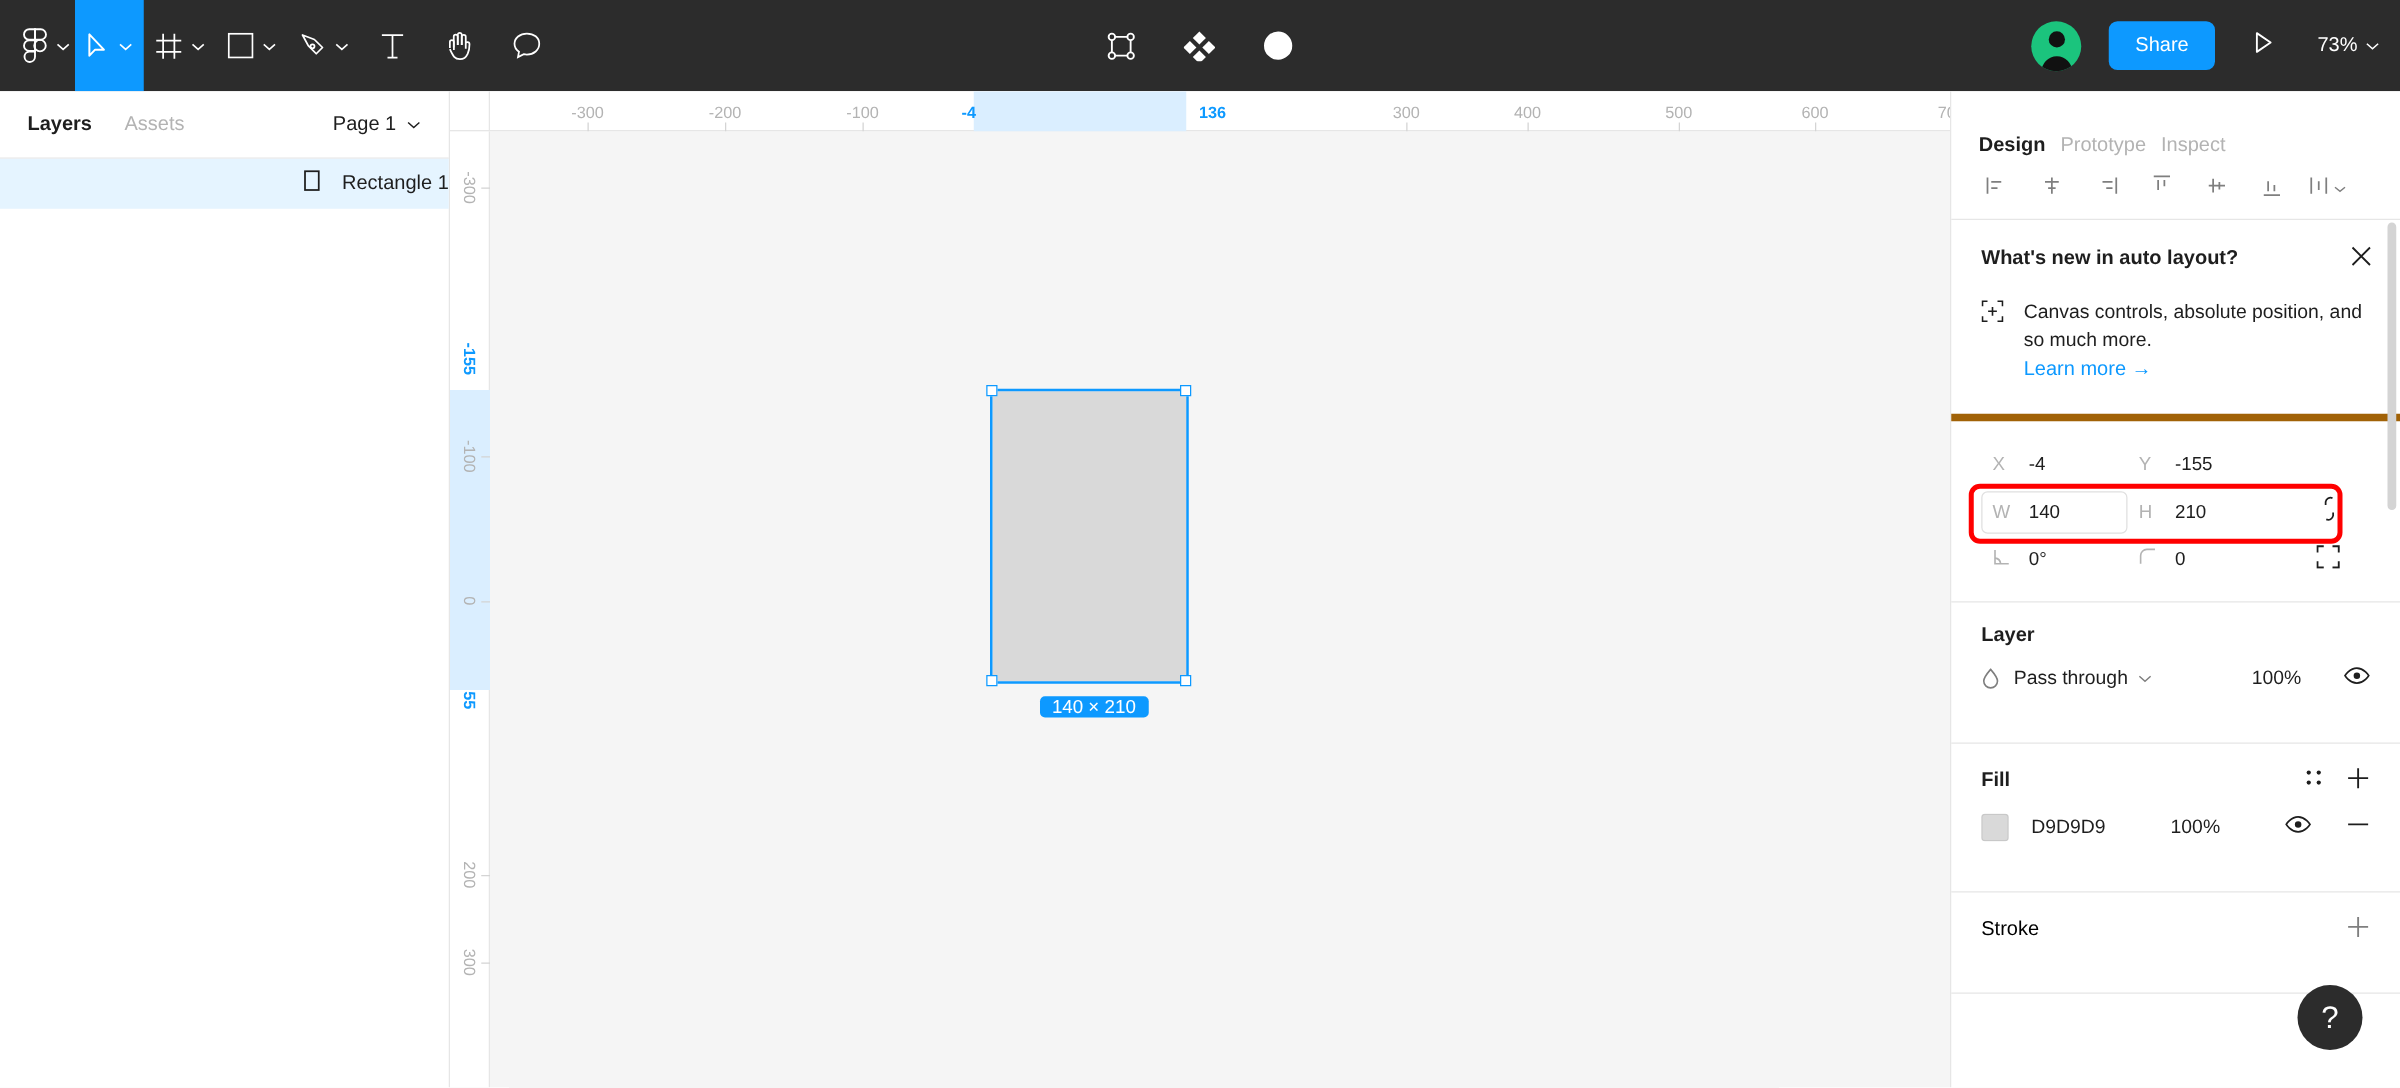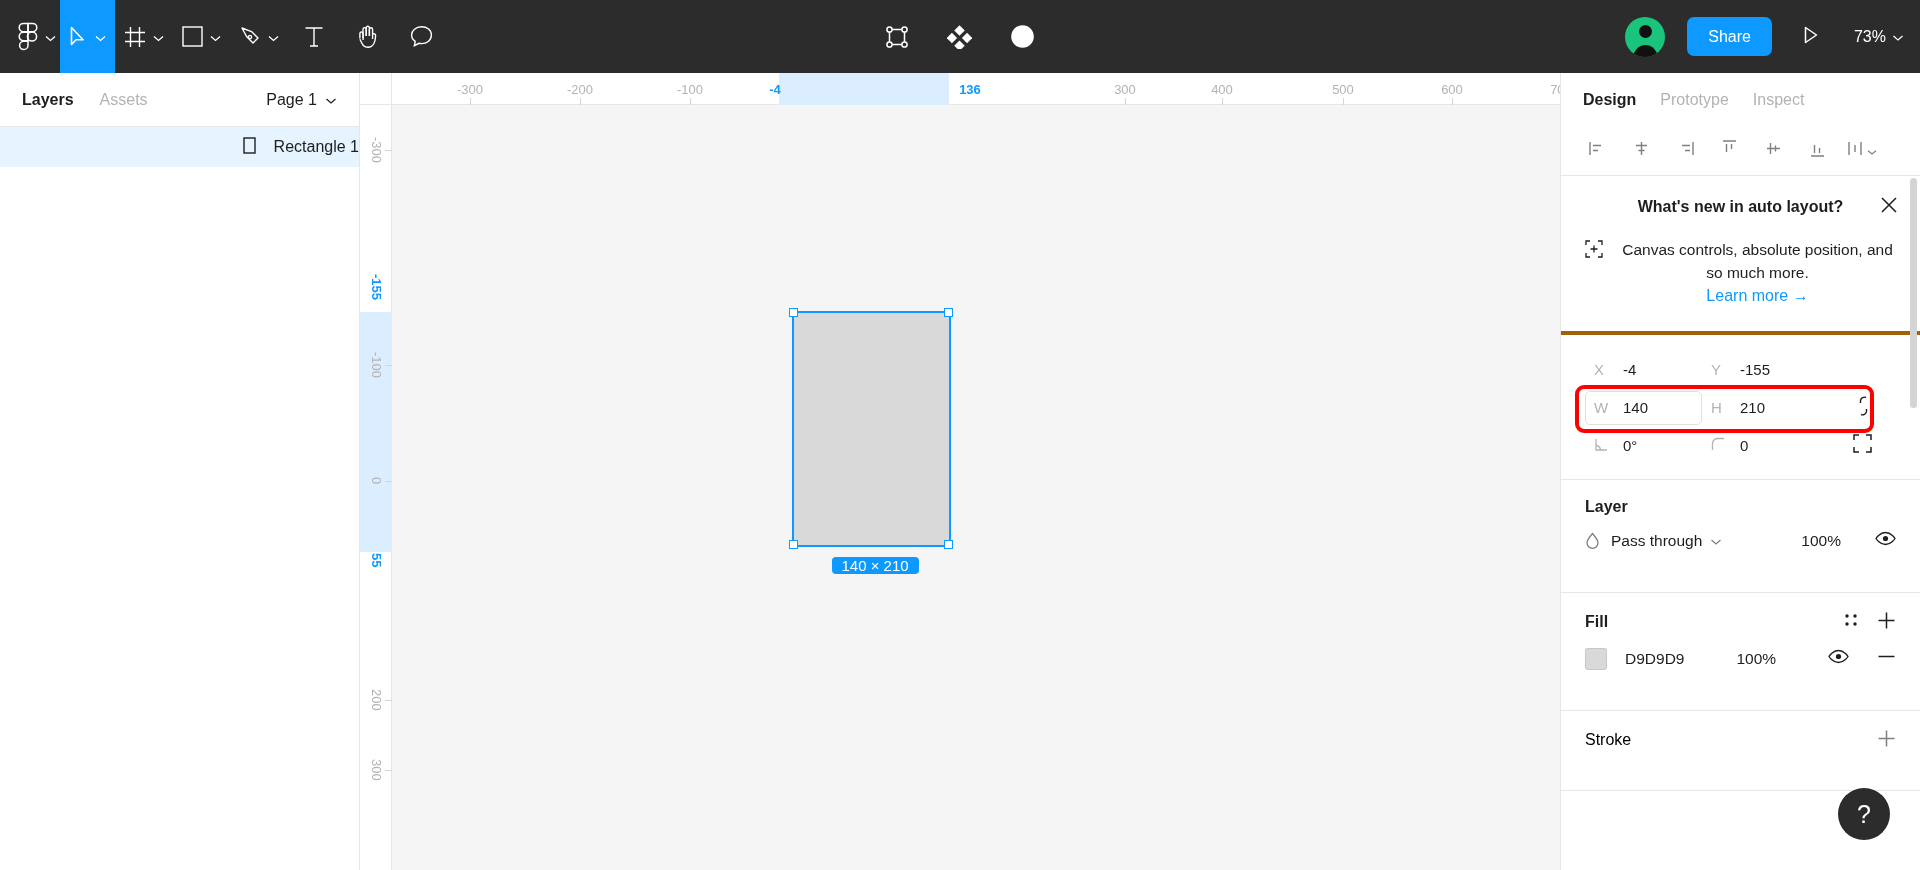--- a/index.html
+++ b/index.html
@@ -159,34 +159,34 @@
     white-space: nowrap;
   }
 
   
   .right-panel {
     position: absolute; top: 73px; right: 0;
     width: 360px; height: 797px;
     background: #fff; border-left: 1px solid #e6e6e6;
   }
   .rp-tabs {
-    height: 53px; display: flex; align-items: center;
-    padding: 0 22px; gap: 24px;
+    height: 53px; display: flex; align-items: flex-end;
+    padding: 0 22px; gap: 12px;
   }
   .rp-tab { font-size: 16px; color: #b3b3b3; cursor: pointer; }
   .rp-tab.active { color: #1e1e1e; font-weight: bold; }
   .align-row {
     height: 50px; display: flex; align-items: center;
     padding: 0 16px; gap: 4px; border-bottom: 1px solid #e6e6e6;
   }
   .align-btn {
     width: 40px; height: 36px; display: flex;
     align-items: center; justify-content: center; cursor: pointer;
   }
-  .banner { padding: 22px 24px 26px 24px; border-bottom: 4px solid #a16207; position: relative; text-align: center; }
+  .banner { padding: 22px 24px 26px 24px; border-bottom: 6px solid #a16207; position: relative; }
   .banner-title { font-size: 16px; font-weight: bold; color: #1e1e1e; }
   .banner-close { position: absolute; top: 20px; right: 22px; cursor: pointer; }
   .banner-body { display: flex; gap: 16px; margin-top: 22px; }
   .banner-text { font-size: 15.5px; color: #1e1e1e; line-height: 1.5; }
   .banner-link { color: #0d99ff; cursor: pointer; display: inline-block; margin-top: 2px; }
 
   .prop-section { padding: 16px 24px 14px 24px; position: relative; }
   .prop-row { display: flex; align-items: center; height: 38px; }
   .prop-cell {
     display: flex; align-items: center; gap: 14px;

